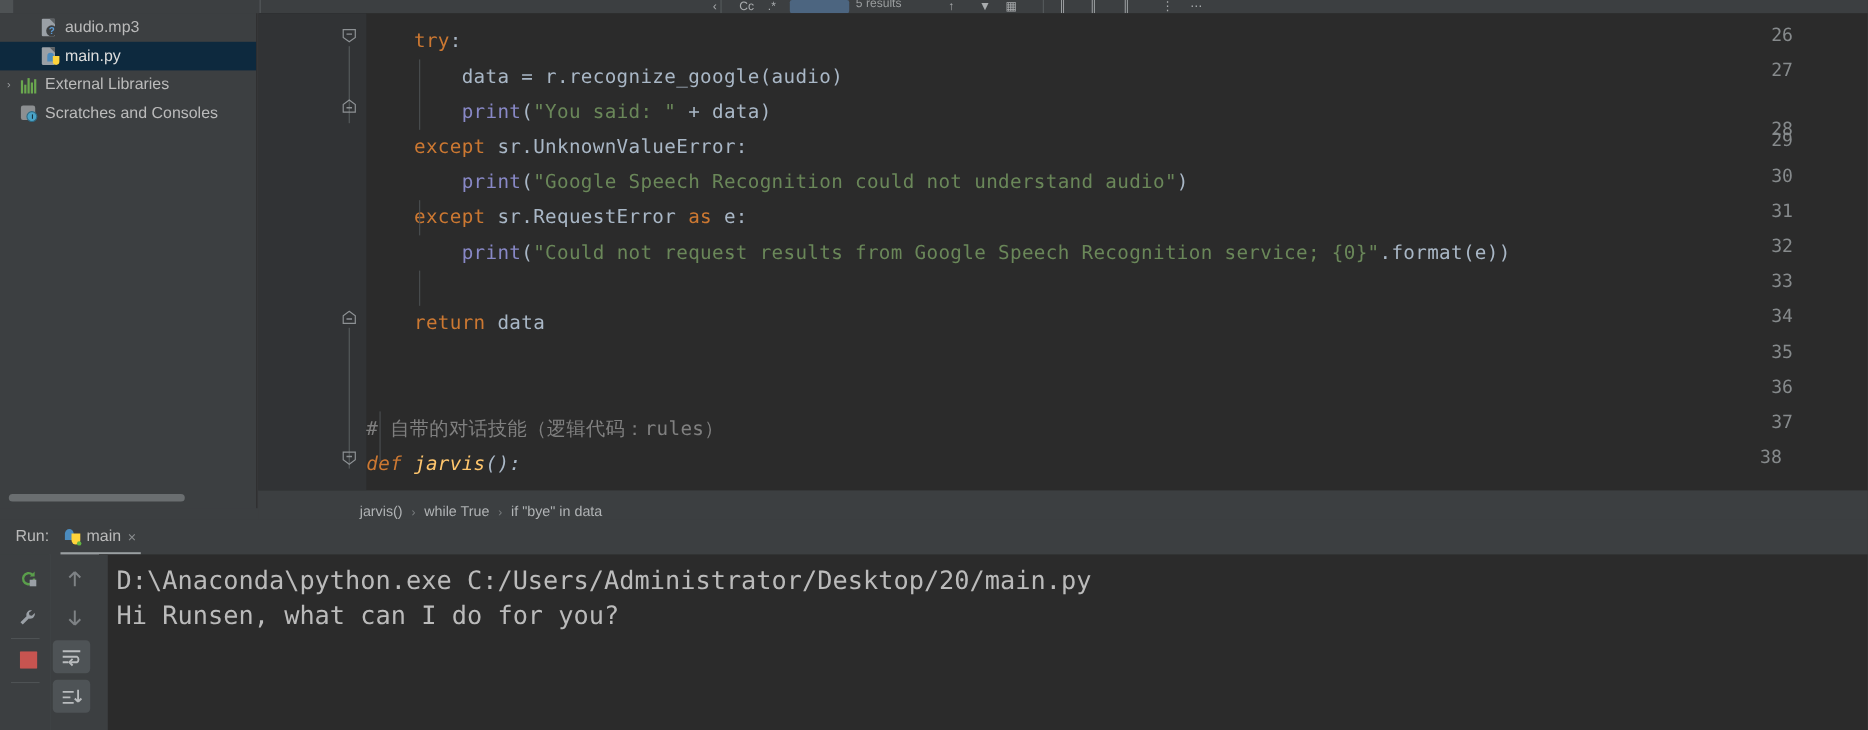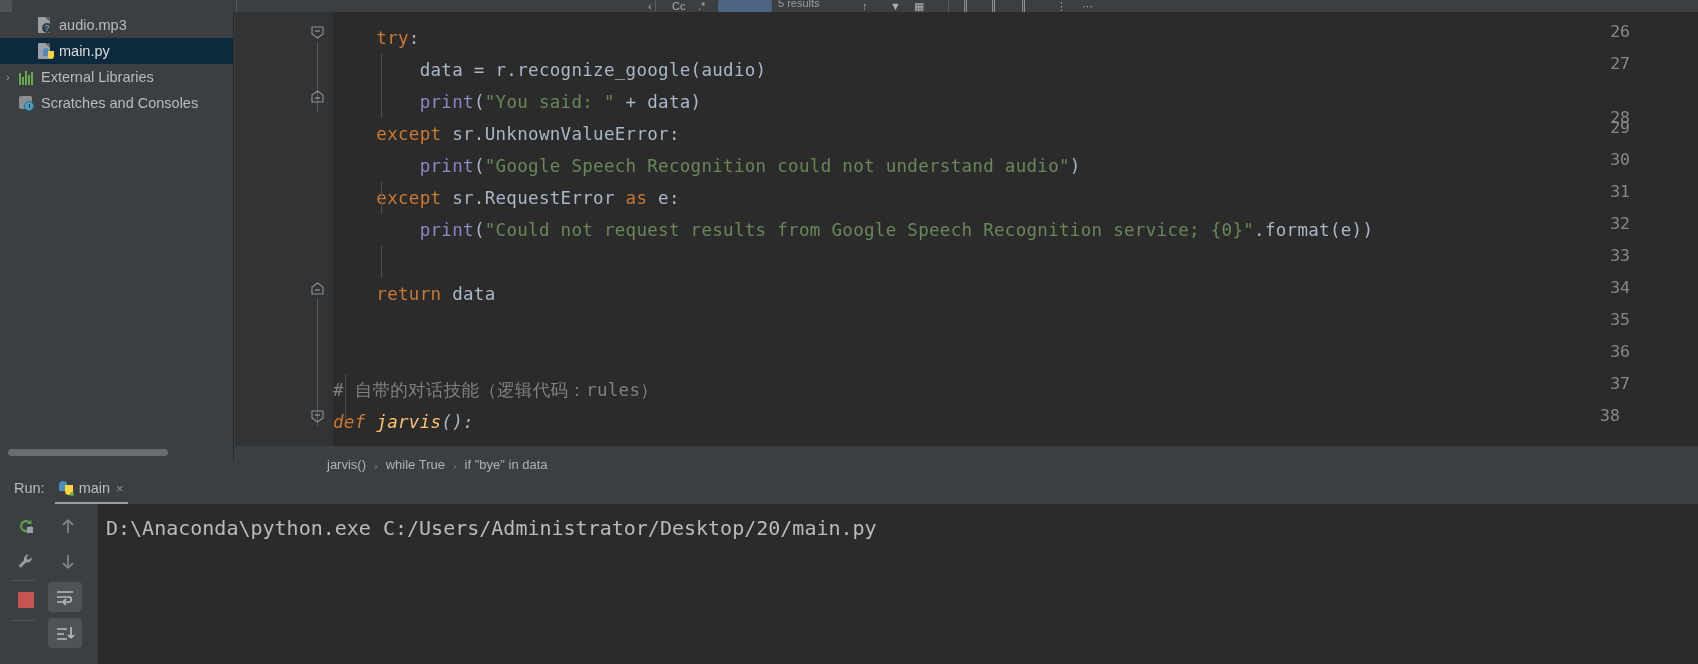--- a/index.html
+++ b/index.html
@@ -194,21 +194,21 @@
   .rt-vsep {
     position:absolute; left:45px; top:32px; width:1px; height:160px;
     background:#4a4e50;
   }
 
   .console {
     position:absolute; left:90px; top:32px; right:0; height:160px;
     background:#2b2b2b; padding:8px 0 0 8px; overflow:hidden;
   }
   .console-line {
-    font-family:"DejaVu Sans Mono", monospace; font-size:20px;
+    font-family:"DejaVu Sans Mono", monospace; font-size:23px;
     line-height:32px; color:#bbbbbb; white-space:pre;
   }
   .console-scroll-left {
     position:absolute; left:0; top:0; width:8px; height:160px;
     background:#3c3f41;
   }
   svg { display:block; }
 </style>
 </head>
 <body>
@@ -413,15 +413,16 @@
         <svg width="22" height="20" viewBox="0 0 22 20">
           <path d="M3 6 H13 M3 11 H10 M3 16 H13" stroke="#b9bcbe" stroke-width="1.7" fill="none"></path>
           <path d="M17 4 L17 15 M17 15 L14 12 M17 15 L20 12" stroke="#b9bcbe" stroke-width="1.7" fill="none"></path>
         </svg>
       </div>
     </div>
 
     <div class="console">
       <div class="console-scroll-left"></div>
       <div class="console-line" style="padding-left:8px;">D:\Anaconda\python.exe C:/Users/Administrator/Desktop/20/main.py</div>
+      <div class="console-line" style="padding-left:8px;">Hi Runsen, what can I do for you?</div>
     </div>
   </div>
 </div>
 
 </body></html>

